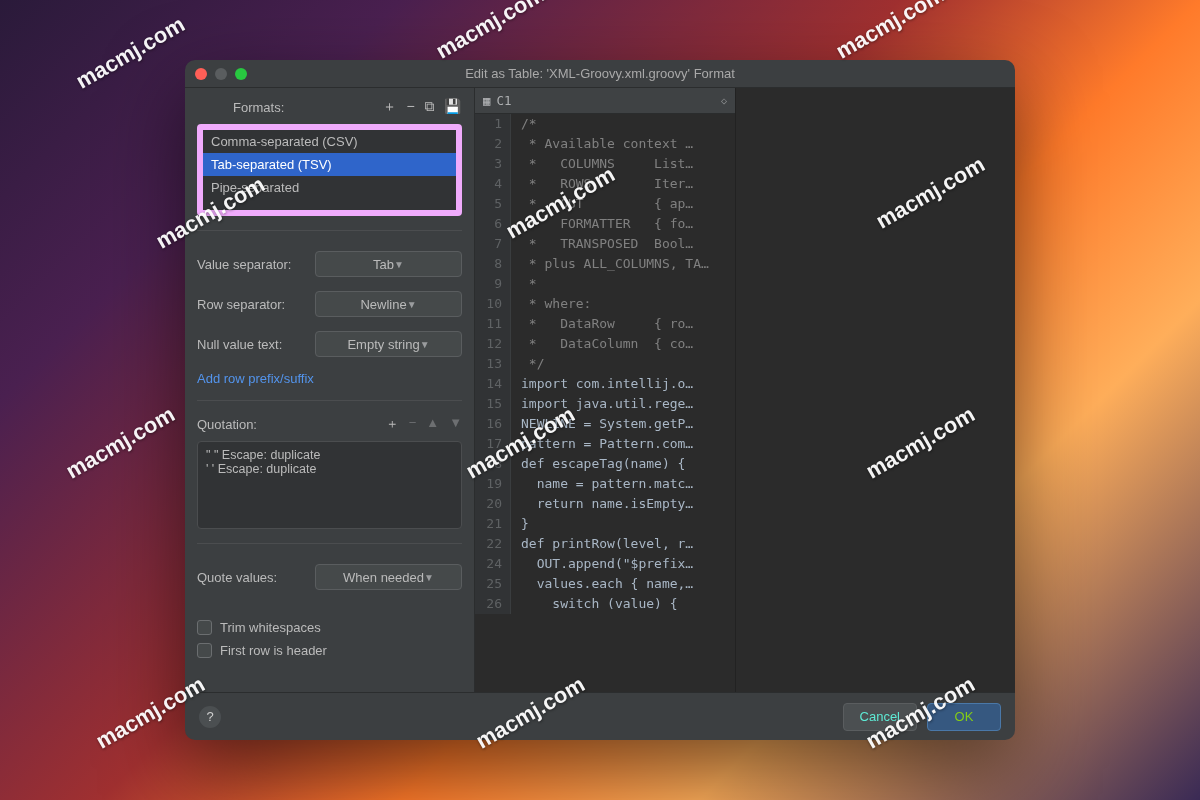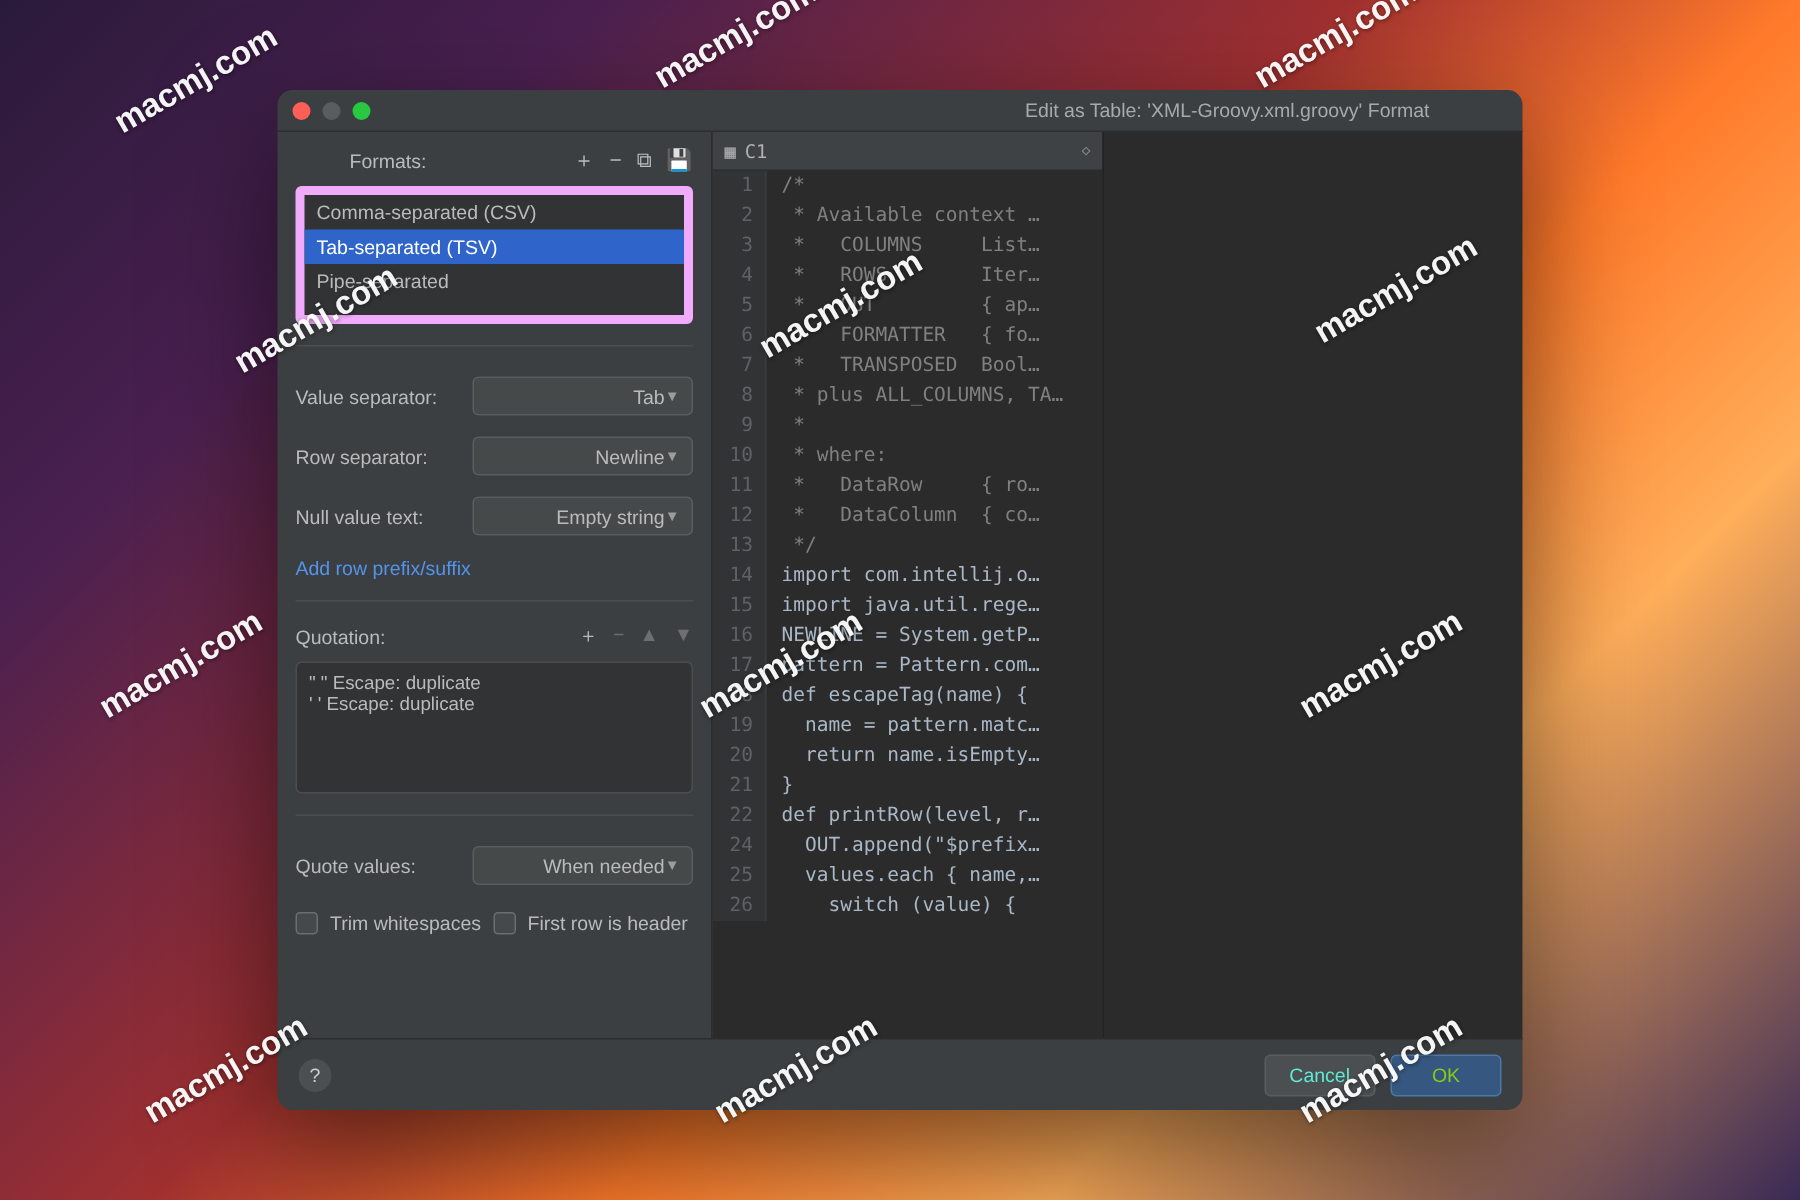--- a/index.html
+++ b/index.html
@@ -25,21 +25,21 @@
     height: 28px;
     display: flex; align-items: center;
     padding: 0 10px;
     border-bottom: 1px solid #2b2d2e;
   }
   .traffic { display: flex; gap: 8px; }
   .dot { width: 12px; height: 12px; border-radius: 50%; }
   .dot.red { background: #ff5f57; }
   .dot.yellow { background: #5a5d5f; }
   .dot.green { background: #28c840; }
-  .title { flex: 1; text-align: right; color: #a9a9a9; font-size: 13px; white-space: nowrap; overflow: hidden; text-overflow: ellipsis; }
+  .title { flex: 1; text-align: center; color: #a9a9a9; font-size: 13px; white-space: nowrap; overflow: hidden; text-overflow: ellipsis; }
   .content { flex: 1; display: flex; overflow: hidden; }
   .left {
     width: 290px;
     border-right: 1px solid #2b2d2e;
     padding: 10px 12px 8px 12px;
     display: flex; flex-direction: column;
     gap: 8px;
     overflow: auto;
   }
   .formats-head { display: flex; align-items: center; justify-content: space-between; margin-left: 36px; }
@@ -54,35 +54,35 @@
     height: 92px;
     overflow: hidden;
   }
   .fmt-item { padding: 4px 8px; color: #bbbbbb; cursor: pointer; }
   .fmt-item.selected { background: #2f65ca; color: #ffffff; }
   .row { display: flex; align-items: center; gap: 8px; margin-top: 6px; }
   .row .lbl { width: 110px; color: #bbbbbb; }
   .select {
     flex: 1;
     background: #45494a; border: 1px solid #5a5d5f; border-radius: 4px;
-    height: 26px; display: flex; align-items: center; justify-content: flex-end;
+    height: 26px; display: flex; align-items: center; justify-content: center;
     padding: 0 8px; color: #bbbbbb; cursor: pointer;
   }
   .select .chev { color: #9a9c9e; font-size: 10px; }
   .link { color: #5394ec; cursor: pointer; margin-top: 6px; }
   .sep { height: 1px; background: #4b4d4f; margin: 6px 0; }
   .quote-head { display: flex; align-items: center; justify-content: space-between; }
   .q-icons { display: flex; gap: 10px; font-size: 13px; }
   .q-icons span { color: #bbbbbb; cursor: pointer; }
   .q-icons .disabled { color: #6d6f71; cursor: default; }
   .quote-box {
     background: #313335; border: 1px solid #4b4d4f; border-radius: 4px;
     height: 88px; padding: 6px 8px; font-size: 12.5px; color: #bbbbbb;
   }
-  .checks { display: flex; flex-direction: row; gap: 8px; margin-top: 10px; }
+  .checks { display: flex; flex-direction: column; gap: 8px; margin-top: 22px; }
   .chk { display: flex; align-items: center; gap: 8px; cursor: pointer; }
   .chk .box {
     width: 15px; height: 15px; border: 1px solid #6b6e70; border-radius: 3px; background: #45494a;
   }
   .right { flex: 1; display: flex; overflow: hidden; }
   .code-area { flex: 1; display: flex; flex-direction: column; overflow: hidden; background: #2b2b2b; }
   .code-header {
     height: 26px; background: #3f4244;
     display: flex; align-items: center; padding: 0 8px;
     color: #aeb0b2; font-family: "Menlo","Consolas",monospace; font-size: 12.5px;

